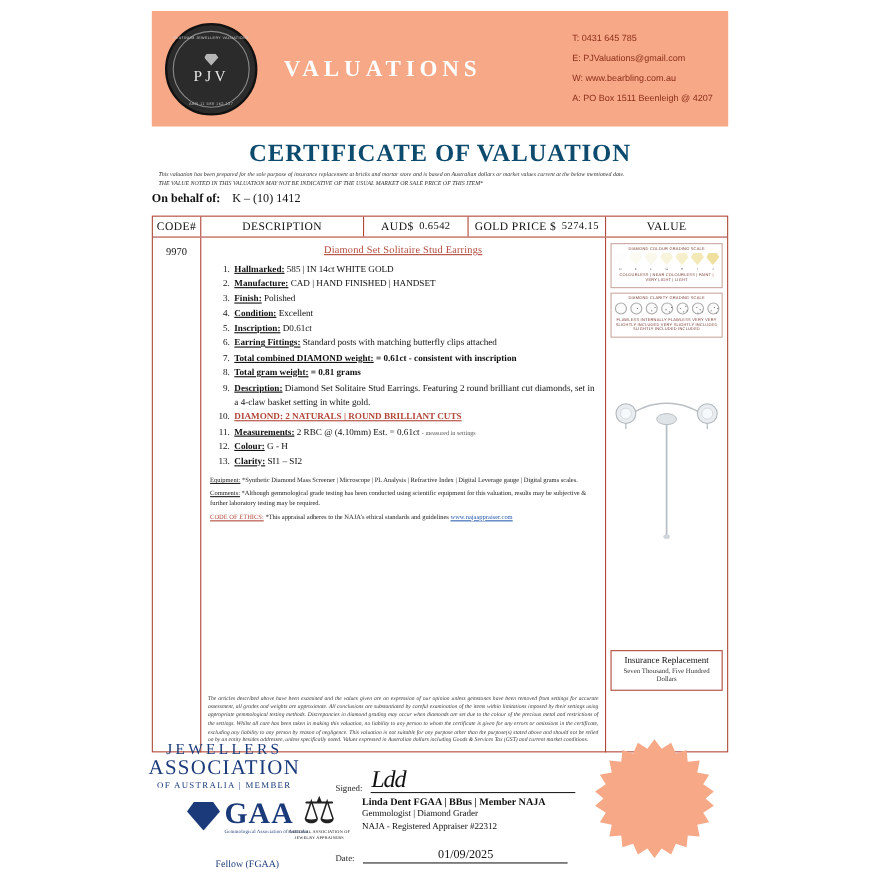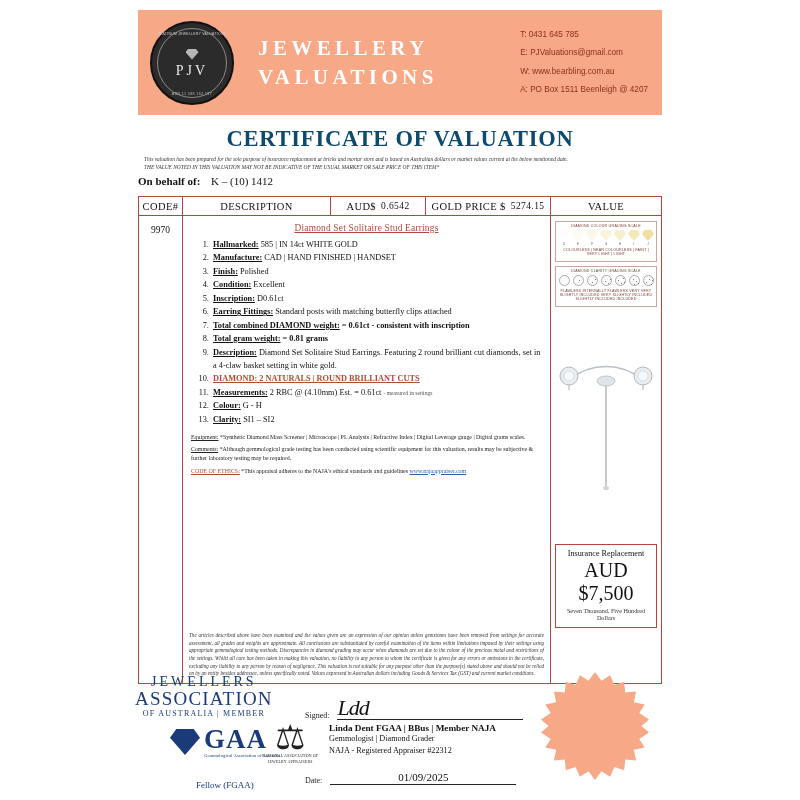--- a/index.html
+++ b/index.html
@@ -403,21 +403,20 @@
     <div class="logo-wrap">
       <div class="logo-circle">
         <div class="logo-ring"></div>
         <div class="logo-top-text">PLATINUM JEWELLERY VALUATIONS</div>
         <div class="logo-diamond"></div>
         <div class="logo-pjv">PJV</div>
         <div class="logo-abn">ABN 11 588 162 137</div>
       </div>
     </div>
     <div class="brand">
-      <div>JEWELLERY</div>
       <div>VALUATIONS</div>
     </div>
     <div class="contact">
       <div>T: 0431 645 785</div>
       <div>E: PJValuations@gmail.com</div>
       <div>W: www.bearbling.com.au</div>
       <div>A: PO Box 1511 Beenleigh @ 4207</div>
     </div>
   </div>
 
@@ -570,21 +569,20 @@
             <circle cx="18" cy="20" r="5" fill="#f6f9fb" stroke="#c9ced2" stroke-width=".6"></circle>
             <circle cx="92" cy="20" r="9" fill="#e9edf0" stroke="#b2b8bd" stroke-width="1"></circle>
             <circle cx="92" cy="20" r="5" fill="#f6f9fb" stroke="#c9ced2" stroke-width=".6"></circle>
             <ellipse cx="55" cy="25" rx="9" ry="5" fill="#dfe4e8" stroke="#b2b8bd" stroke-width=".8"></ellipse>
             <ellipse cx="55" cy="132" rx="3" ry="2" fill="#cfd5da"></ellipse>
           </g>
         </svg>
 
         <div class="ins-box">
           <div class="ins-title">Insurance Replacement</div>
-          <div class="ins-amount">AUD $7,500</div>
           <div class="ins-words">Seven Thousand, Five Hundred Dollars</div>
         </div>
       </div>
     </div>
   </div>
 
   <div class="seal">
     <div class="star"></div>
   </div>
 

